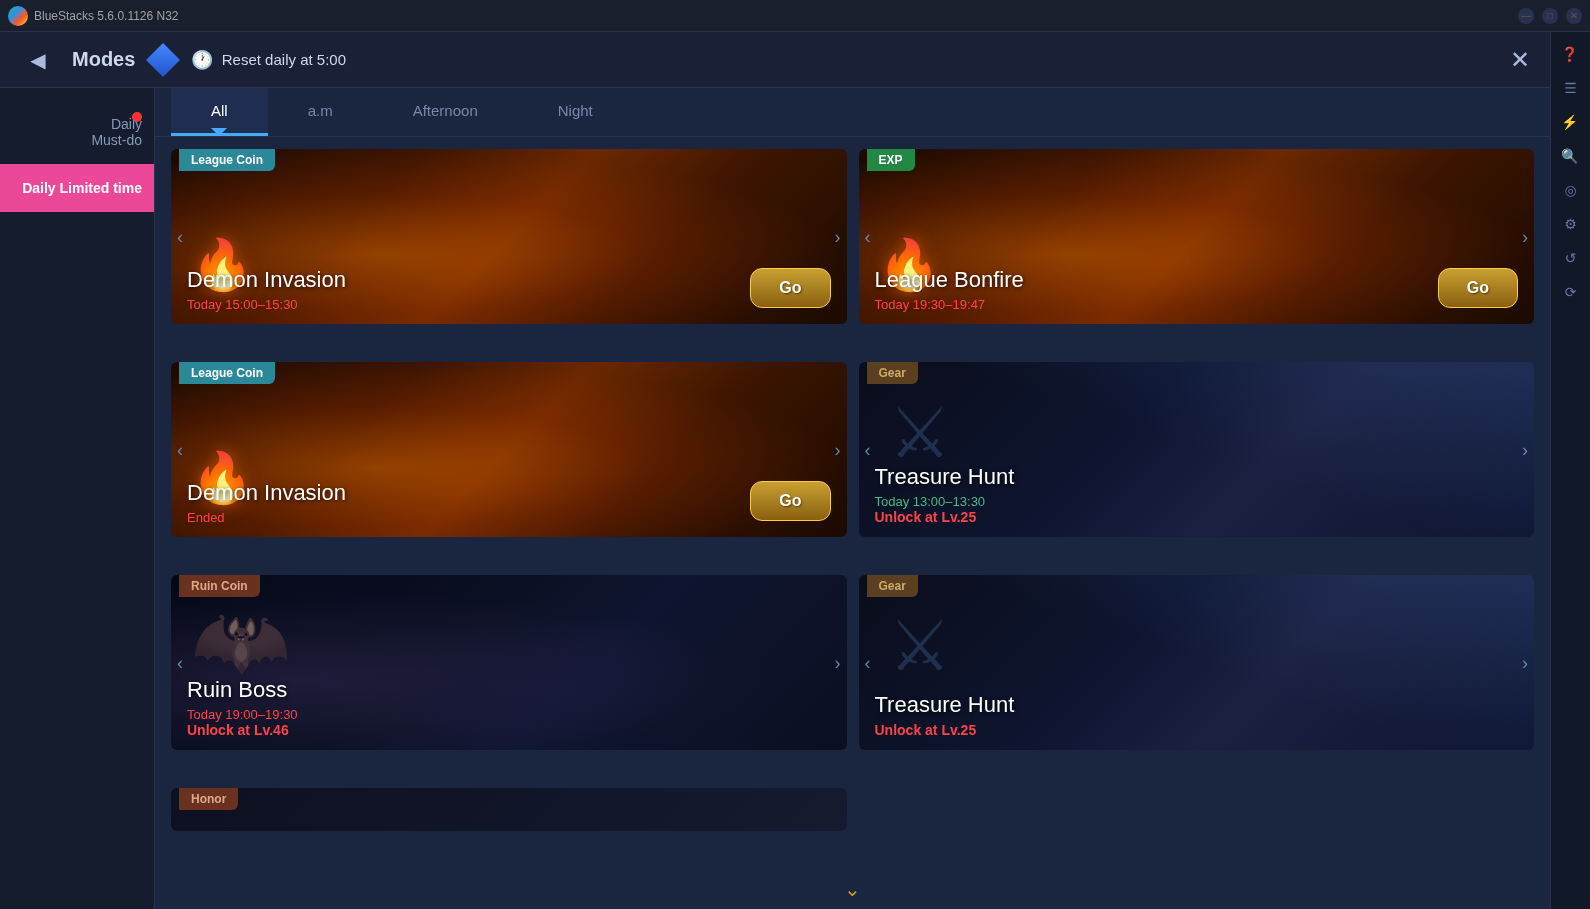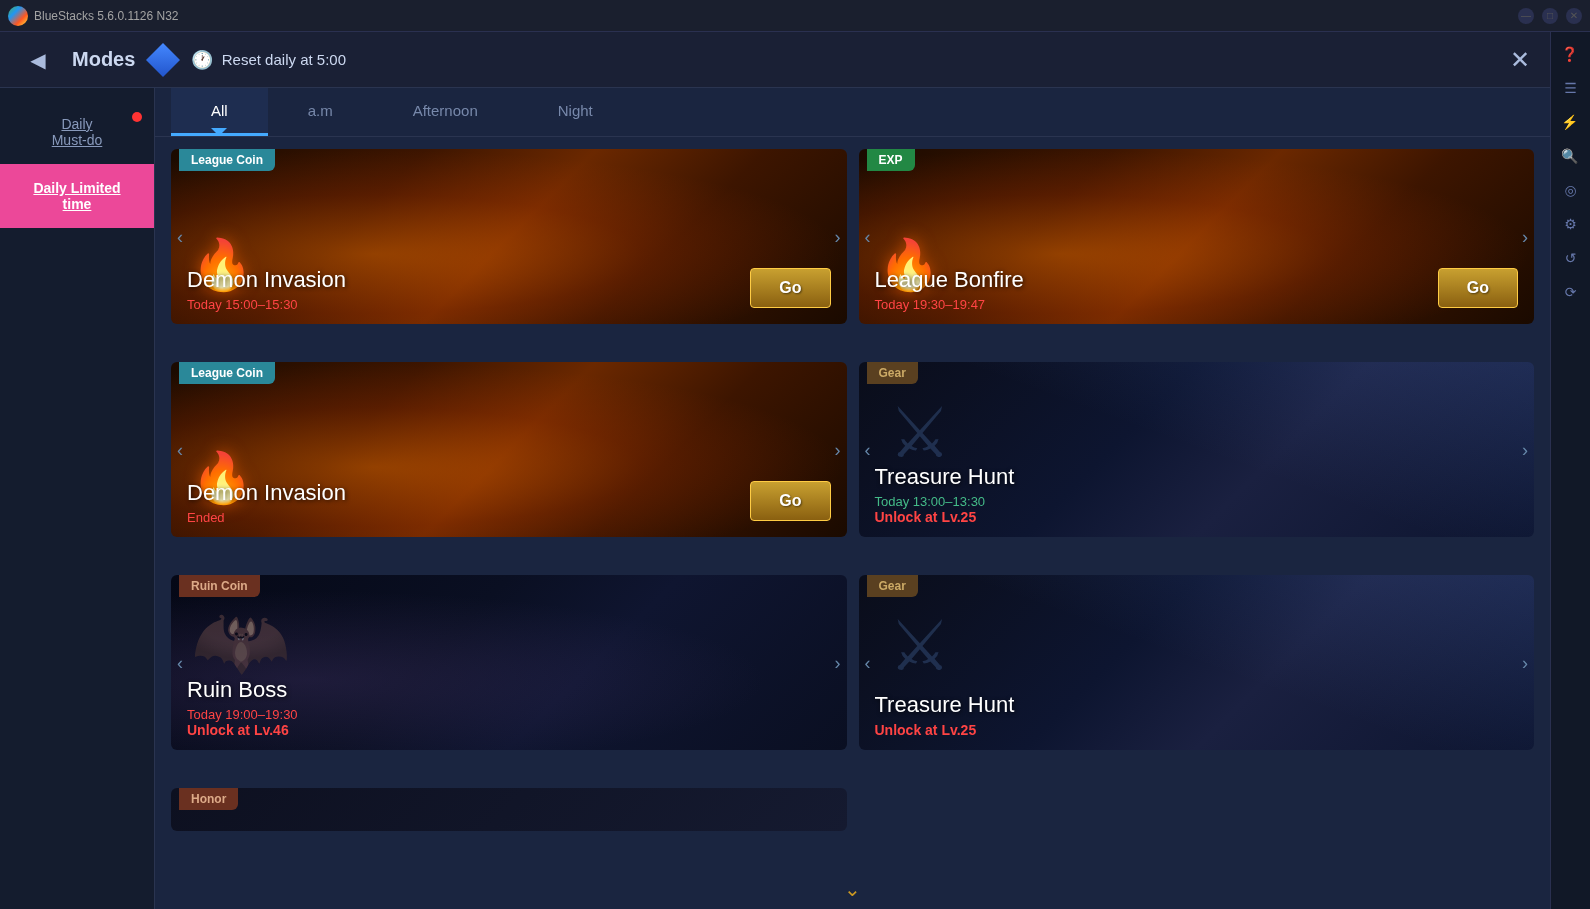--- a/index.html
+++ b/index.html
@@ -159,27 +159,26 @@
     
     .left-sidebar {
       width: 155px;
       background: #141c2e;
       display: flex;
       flex-direction: column;
       padding: 12px 0;
       border-right: 1px solid #2a3450;
     }
     .sidebar-item {
-      padding: 16px 18px;
+      padding: 16px 12px;
       cursor: pointer;
       color: #8899bb;
       font-size: 14px;
-      text-align: center;
+      text-align: right;
       position: relative;
-      text-decoration: underline;
     }
     .sidebar-item.active {
       background: #ec4899;
       color: #ffffff;
       font-weight: 600;
     }
     .sidebar-item .dot {
       position: absolute;
       top: 12px;
       right: 12px;
@@ -330,21 +329,21 @@
     .go-btn {
       position: absolute;
       right: 16px;
       bottom: 16px;
       background: linear-gradient(180deg, #c8a030 0%, #8a6010 100%);
       border: 1px solid #ffcc44;
       color: #ffffff;
       font-size: 16px;
       font-weight: 600;
       padding: 10px 28px;
-      border-radius: 4px;
+      border-radius: 12px;
       cursor: pointer;
       text-shadow: 1px 1px 2px rgba(0,0,0,0.5);
       z-index: 3;
     }
 
     
     .card-nav-left, .card-nav-right {
       position: absolute;
       top: 50%;
       transform: translateY(-50%);

